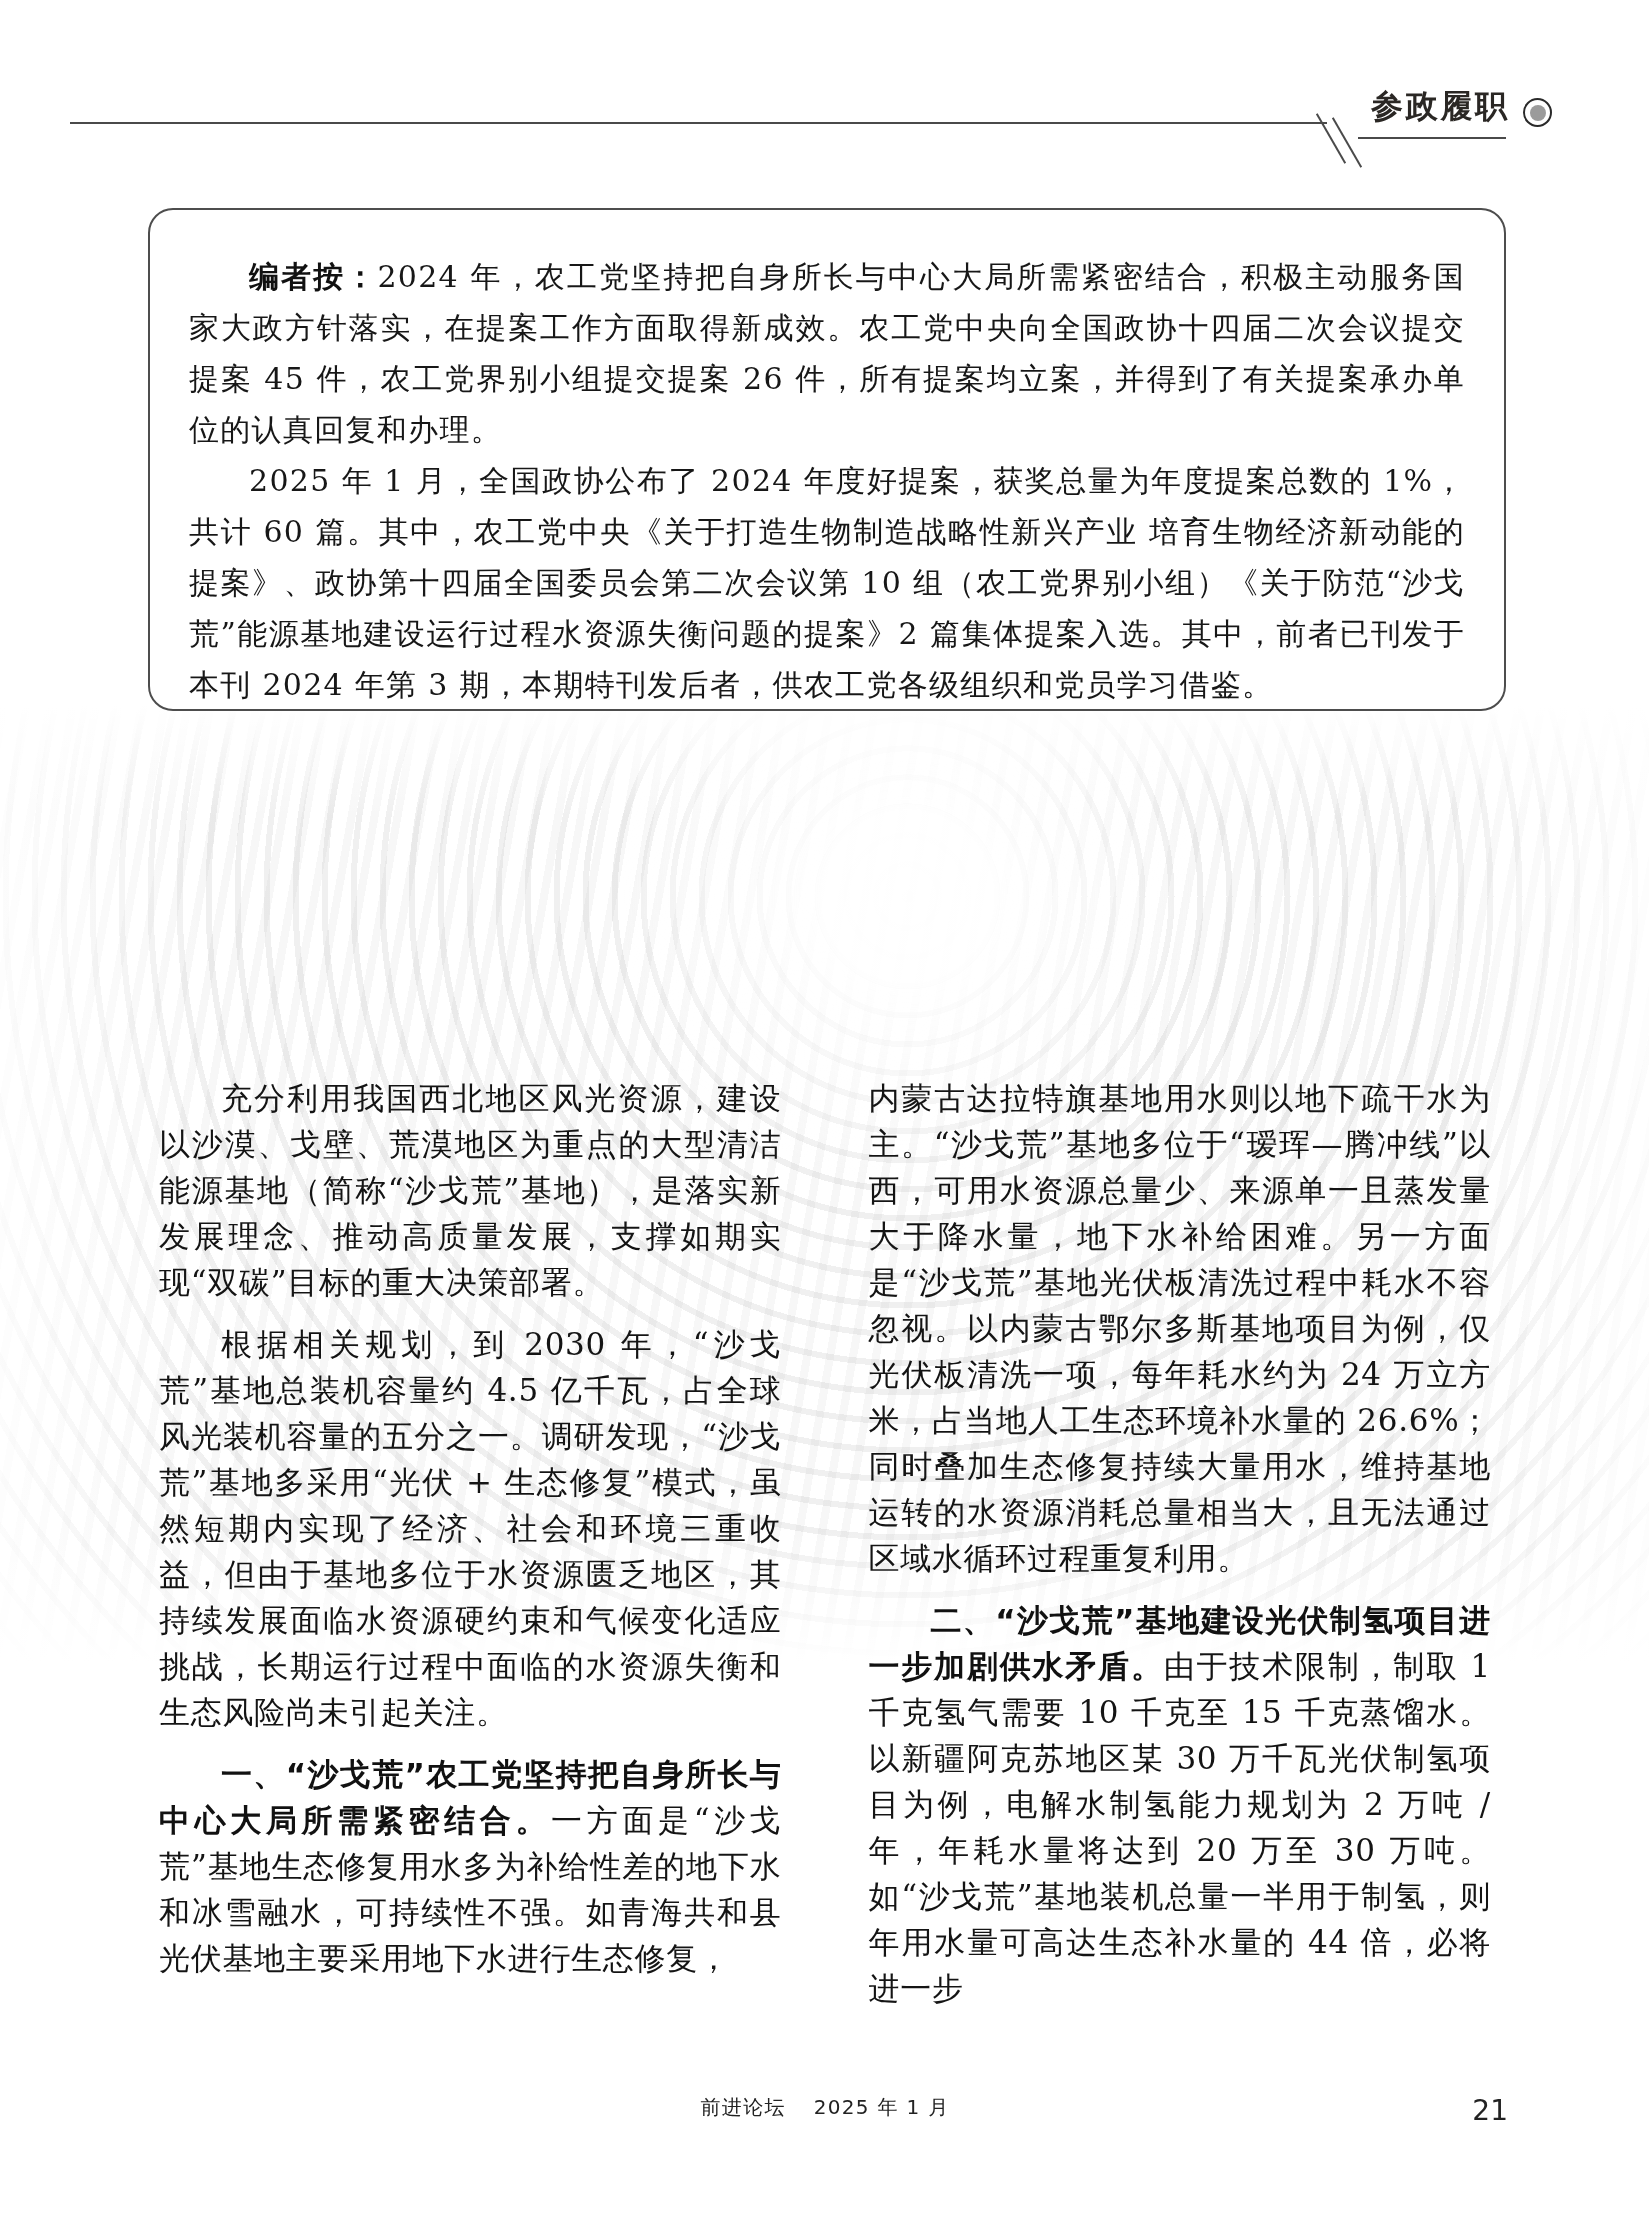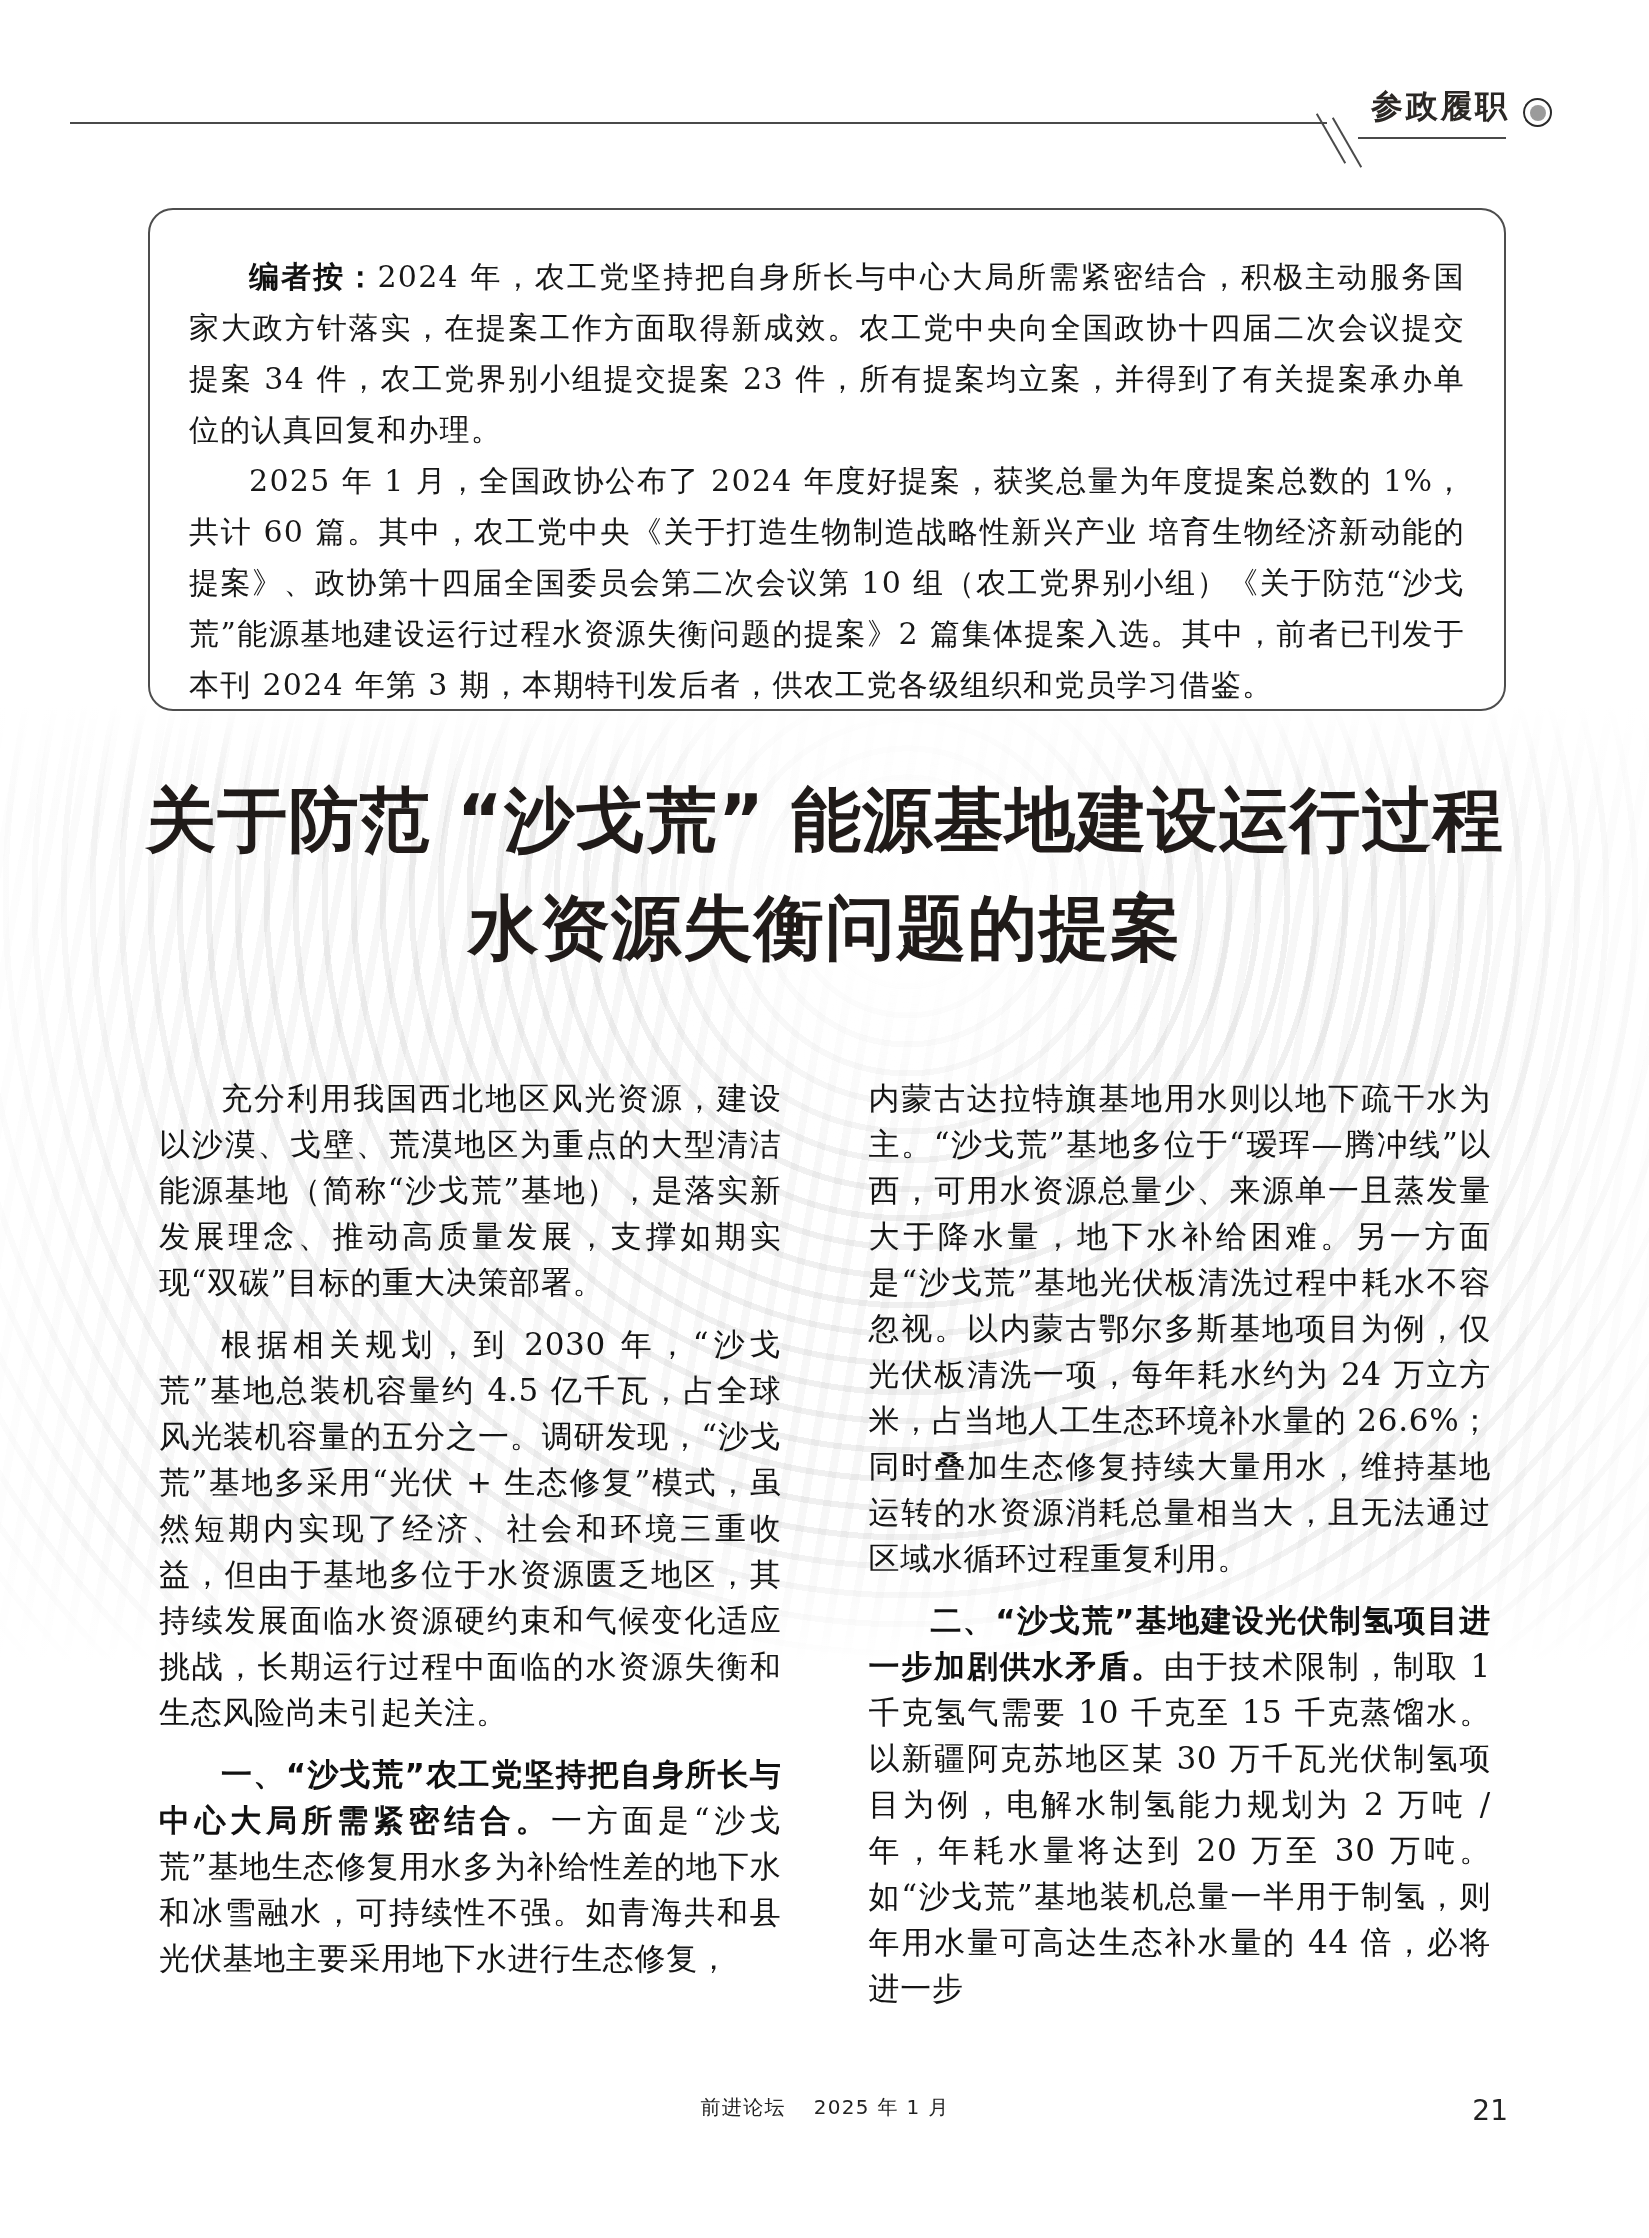--- a/index.html
+++ b/index.html
@@ -106,28 +106,24 @@
   <div class="rule-left"></div>
   <div class="slash s1"></div>
   <div class="slash s2"></div>
   <div class="rule-right"></div>
   <div class="section-label">参政履职</div>
   <div class="bullet">
     <div class="bullet-inner"></div>
   </div>
 
   <section class="editor-box">
-    <p class="box-p indent"><span class="lead">编者按：</span><span>2024 年，农工党坚持把自身所长与中心大局所需紧密结合，积极主动服务国家大政方针落实，在提案工作方面取得新成效。农工党中央向全国政协十四届二次会议提交提案 34 件，农工党界别小组提交提案 23 件，所有提案均立案，并得到了有关提案承办单位的认真回复和办理。</span></p>
+    <p class="box-p indent"><span class="lead">编者按：</span><span>2024 年，农工党坚持把自身所长与中心大局所需紧密结合，积极主动服务国家大政方针落实，在提案工作方面取得新成效。农工党中央向全国政协十四届二次会议提交提案 45 件，农工党界别小组提交提案 26 件，所有提案均立案，并得到了有关提案承办单位的认真回复和办理。</span></p>
     <p class="box-p indent">2025 年 1 月，全国政协公布了 2024 年度好提案，获奖总量为年度提案总数的 1%，共计 60 篇。其中，农工党中央《关于打造生物制造战略性新兴产业 培育生物经济新动能的提案》、政协第十四届全国委员会第二次会议第 10 组（农工党界别小组）《关于防范“沙戈荒”能源基地建设运行过程水资源失衡问题的提案》2 篇集体提案入选。其中，前者已刊发于本刊 2024 年第 3 期，本期特刊发后者，供农工党各级组织和党员学习借鉴。</p>
   </section>
 
-  <h1 class="title">
-    <span class="tl">关于防范 “沙戈荒” 能源基地建设运行过程</span>
-    <span class="tl">水资源失衡问题的提案</span>
-  </h1>
 
   <div class="columns">
     <div class="col">
       <p class="indent">充分利用我国西北地区风光资源，建设以沙漠、戈壁、荒漠地区为重点的大型清洁能源基地（简称“沙戈荒”基地），是落实新发展理念、推动高质量发展，支撑如期实现“双碳”目标的重大决策部署。</p>
       <p class="indent">根据相关规划，到 2030 年，“沙戈荒”基地总装机容量约 4.5 亿千瓦，占全球风光装机容量的五分之一。调研发现，“沙戈荒”基地多采用“光伏 + 生态修复”模式，虽然短期内实现了经济、社会和环境三重收益，但由于基地多位于水资源匮乏地区，其持续发展面临水资源硬约束和气候变化适应挑战，长期运行过程中面临的水资源失衡和生态风险尚未引起关注。</p>
       <p class="indent"><span class="lead">一、“沙戈荒”农工党坚持把自身所长与中心大局所需紧密结合。</span><span>一方面是“沙戈荒”基地生态修复用水多为补给性差的地下水和冰雪融水，可持续性不强。如青海共和县光伏基地主要采用地下水进行生态修复，</span></p>
     </div>
     <div class="col">
       <p>内蒙古达拉特旗基地用水则以地下疏干水为主。“沙戈荒”基地多位于“瑷珲—腾冲线”以西，可用水资源总量少、来源单一且蒸发量大于降水量，地下水补给困难。另一方面是“沙戈荒”基地光伏板清洗过程中耗水不容忽视。以内蒙古鄂尔多斯基地项目为例，仅光伏板清洗一项，每年耗水约为 24 万立方米，占当地人工生态环境补水量的 26.6%；同时叠加生态修复持续大量用水，维持基地运转的水资源消耗总量相当大，且无法通过区域水循环过程重复利用。</p>
       <p class="indent"><span class="lead">二、“沙戈荒”基地建设光伏制氢项目进一步加剧供水矛盾。</span><span>由于技术限制，制取 1 千克氢气需要 10 千克至 15 千克蒸馏水。以新疆阿克苏地区某 30 万千瓦光伏制氢项目为例，电解水制氢能力规划为 2 万吨 / 年，年耗水量将达到 20 万至 30 万吨。如“沙戈荒”基地装机总量一半用于制氢，则年用水量可高达生态补水量的 44 倍，必将进一步</span></p>

